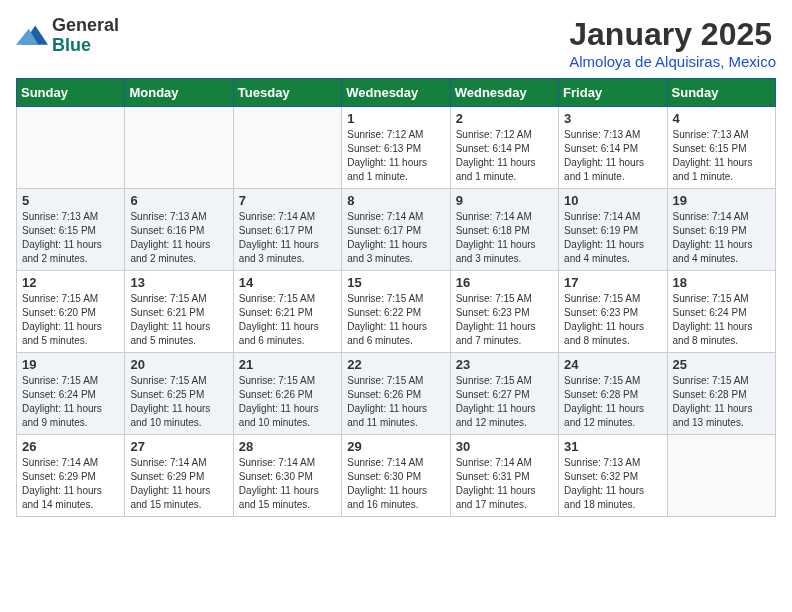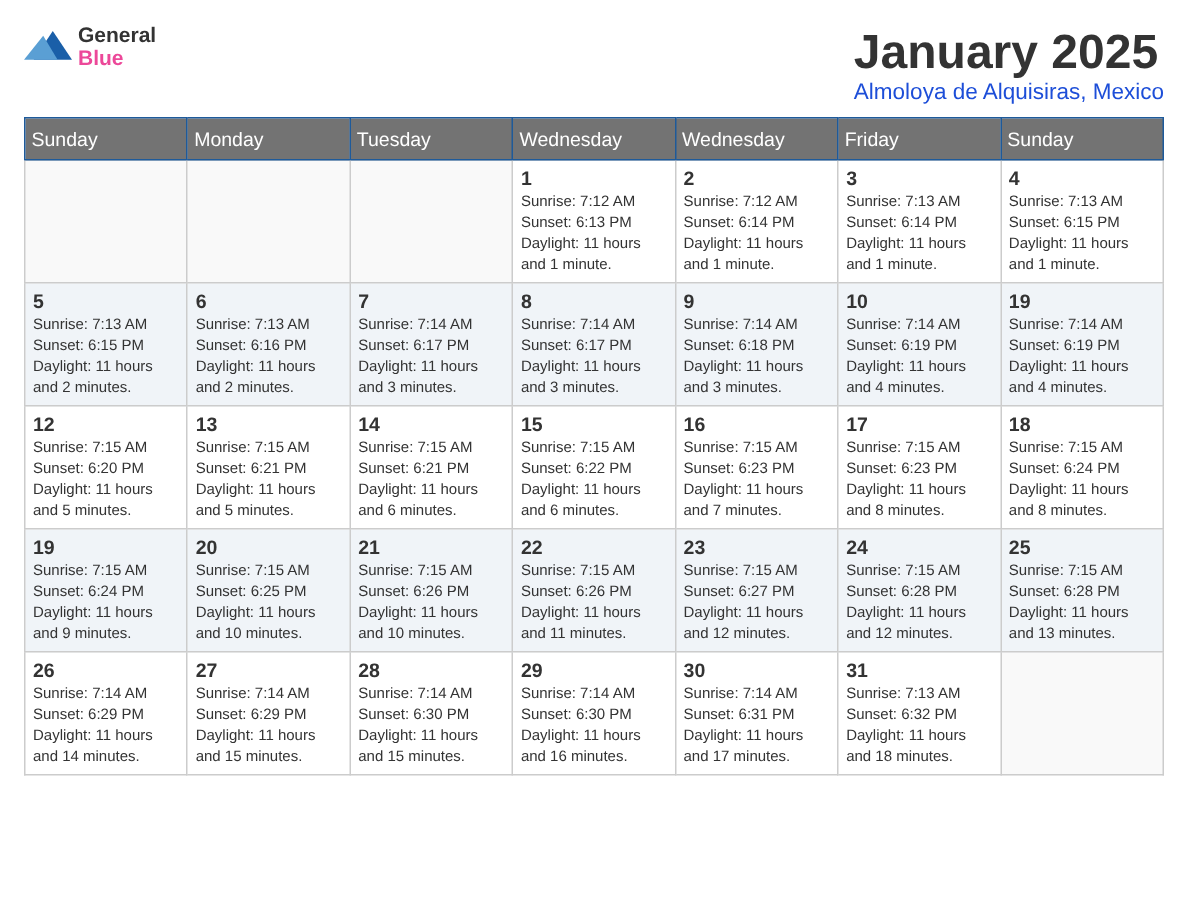--- a/index.html
+++ b/index.html
@@ -15,26 +15,26 @@
       align-items: flex-start;
       justify-content: space-between;
       margin-bottom: 8px;
     }
     .logo {
       display: flex;
       align-items: center;
       gap: 4px;
     }
     .logo-text {
-      font-size: 14px;
+      font-size: 18px;
       font-weight: bold;
       line-height: 1.1;
     }
     .logo-general { color: #333; }
-    .logo-blue { color: #ec4899; margin-top: 28px; }
+    .logo-blue { color: #0f766e; margin-top: 28px; }
     .logo-icon {
       width: 32px;
       height: 28px;
     }
     .title-block {
       text-align: left;
     }
     .month-title {
       font-size: 32px;
       font-weight: bold;
@@ -43,27 +43,27 @@
     .location-title {
       font-size: 15px;
       color: #1d4ed8;
     }
     .calendar {
       width: 100%;
       border-collapse: collapse;
       border: 1px solid #ccc;
     }
     .calendar th {
-      background-color: #737373;
+      background-color: #15803d;
       color: #fff;
       font-size: 13px;
       padding: 6px 4px;
       text-align: left;
       border: 1px solid #1e5a9a;
-      font-weight: normal;
+      font-weight: bold;
     }
     .calendar td {
       border: 1px solid #ccc;
       vertical-align: top;
       padding: 4px 5px;
       width: 108px;
       min-height: 80px;
       background: #fff;
       font-size: 10.5px;
       color: #333;

